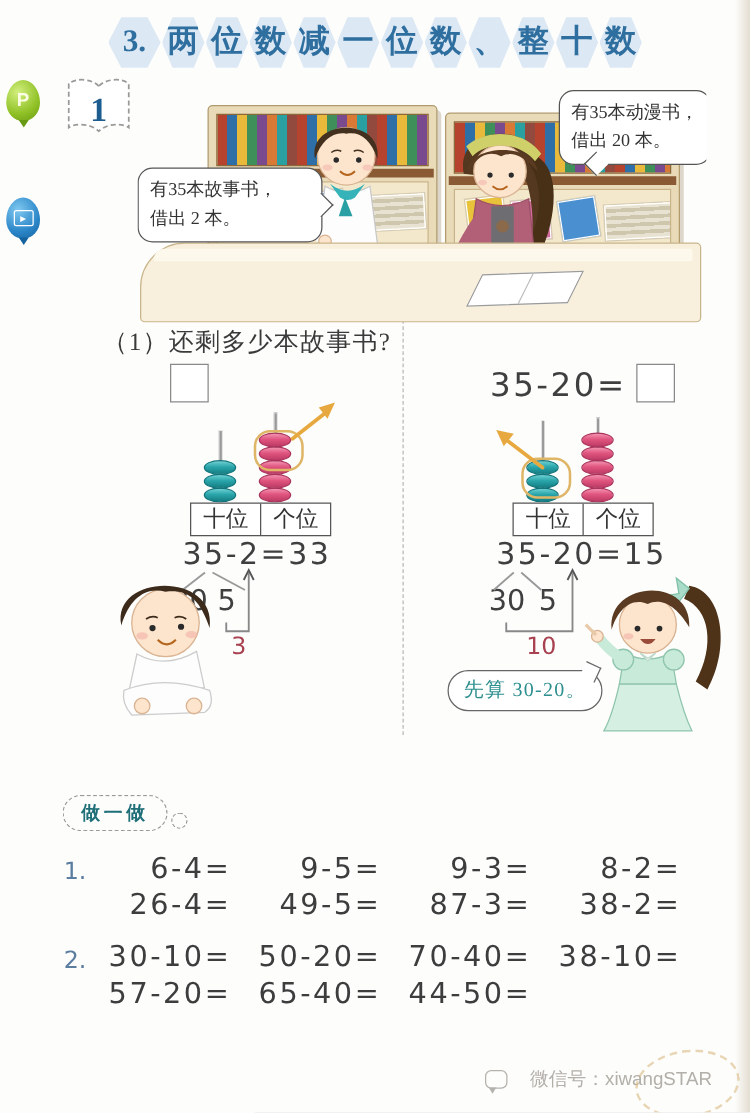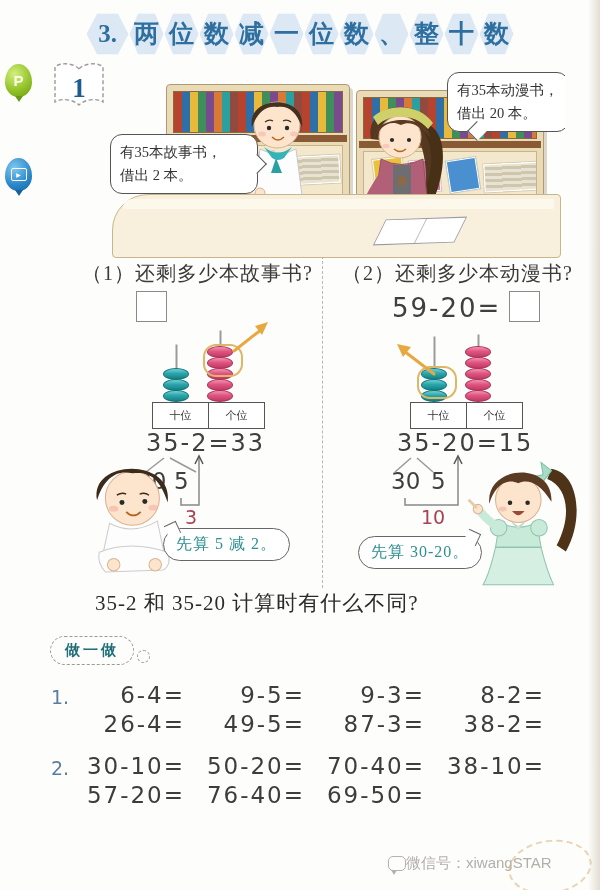--- a/index.html
+++ b/index.html
@@ -67,21 +67,21 @@
   .ansbox{display:inline-block;width:29px;height:29px;border:1.5px solid #8a8a8a;background:#fff;
          vertical-align:-5px;margin-left:8px;}
   .rod{position:absolute;width:3px;background:#9a9a9a;box-shadow:inset 0 0 0 0.5px #fff;}
   .beads{position:absolute;width:26px;}
   .bead{position:absolute;left:0;width:26px;height:12px;border-radius:50%;box-sizing:border-box;}
   .bead.teal{background:linear-gradient(180deg,#6fd0d3,#2aa6ab 45%,#157e83);border:1px solid #11747a;}
   .bead.pink{background:linear-gradient(180deg,#f393b1,#e0557f 45%,#bd3a65);border:1px solid #a9335c;}
   .ring{position:absolute;border:2px solid #dfb566;border-radius:13px;z-index:2;}
   .arrow-svg{position:absolute;z-index:2;}
   .pv{position:absolute;display:flex;background:#fff;border:1.5px solid #555;z-index:1;}
-  .pv span{width:55px;height:25px;line-height:25px;text-align:center;font-size:11px;color:#333;}
+  .pv span{width:55px;height:25px;line-height:25px;text-align:center;font-size:18px;color:#333;}
   .pv span + span{border-left:1.5px solid #555;}
   .solution{position:absolute;font-family:"DejaVu Sans",sans-serif;font-size:24px;color:#3f3f3f;
          letter-spacing:2px;white-space:nowrap;}
   .part{position:absolute;font-family:"DejaVu Sans",sans-serif;font-size:23px;color:#3f3f3f;}
   .step-red{position:absolute;font-family:"DejaVu Sans",sans-serif;font-size:19px;color:#a84250;}
   .decomp-svg{position:absolute;left:0;top:452px;width:600px;height:80px;z-index:1;}
   .hbubble{position:absolute;background:#fff;border:1.5px solid #666;border-radius:17px;
          padding:5px 12px;font-size:16px;color:#2e8f8f;white-space:nowrap;z-index:6;letter-spacing:1px;}
   .htail{position:absolute;width:12px;height:12px;background:#fff;}
   .htail.ul{left:2px;top:-6px;transform:rotate(65deg);border-top:1.5px solid #666;border-left:1.5px solid #666;}
@@ -93,21 +93,21 @@
        border-radius:20px;color:#1f6f78;font-size:15px;font-weight:bold;letter-spacing:3px;}
   .tag::after{content:"";position:absolute;right:-17px;top:13px;width:11px;height:11px;
        border:1.6px dashed #9a9a9a;border-radius:50%;}
   #practice{position:absolute;left:45px;top:682px;width:510px;}
   .pset{position:relative;margin-bottom:16px;}
   .pnum{position:absolute;left:6px;top:4px;font-family:"DejaVu Sans",sans-serif;font-size:19px;color:#5b7da0;}
   .pgrid{display:grid;grid-template-columns:repeat(4,120px);margin-left:20px;row-gap:3px;
        justify-items:end;font-family:"DejaVu Sans",sans-serif;font-size:23px;color:#3d3d3d;letter-spacing:2px;}
 
   
-  .watermark{position:absolute;left:388px;top:854px;display:flex;align-items:center;gap:0;
+  .watermark{position:absolute;left:388px;top:854px;display:flex;align-items:center;gap:18px;
        color:#b3afa9;font-size:15px;font-family:"Liberation Sans",sans-serif;}
   .wicon{width:16px;height:13px;border:1.5px solid #b5b2ad;border-radius:5px;position:relative;}
   .wicon::after{content:"";position:absolute;left:2px;bottom:-5px;width:0;height:0;
        border-left:3px solid transparent;border-right:3px solid transparent;border-top:5px solid #b5b2ad;}
   .stamp{position:absolute;left:508px;top:840px;width:80px;height:50px;border:2px dashed rgba(216,180,120,.55);
        border-radius:50%;transform:rotate(-8deg);}
 </style>
 </head>
 <body>
 
@@ -210,24 +210,23 @@
     <div class="sbubble" style="left:337px;top:2px;width:102px;">
       <span>有35本动漫书，</span><br>
       <span>借出 20 本。</span>
       <span class="tail bottomleft"></span>
     </div>
   </div>
 
   <div class="divider"></div>
 
   <div class="plabel" style="left:82px;top:260px;">（1）还剩多少本故事书?</div>
-  <div class="plabel" style="left:342px;top:260px;">（2）还剩多少本动漫书?</div>
 
   <div class="eqrow" style="left:128px;top:291px;"><span class="ansbox"></span></div>
-  <div class="eqrow" style="left:392px;top:291px;"><span>59-20=</span><span class="ansbox"></span></div>
+  <div class="eqrow" style="left:392px;top:291px;"><span>35-20=</span><span class="ansbox"></span></div>
 
   <div class="rod" style="left:175px;top:344px;height:58px;"></div>
   <div class="rod" style="left:219px;top:330px;height:72px;"></div>
   <div class="beads" style="left:163px;top:369px;height:33px;">
       <div class="bead teal" style="bottom: 0px;"></div>
       <div class="bead teal" style="bottom: 11px;"></div>
       <div class="bead teal" style="bottom: 22px;"></div>
     </div>
   <div class="beads" style="left:207px;top:347px;height:55px;">
       <div class="bead pink" style="bottom: 0px;"></div>
@@ -319,30 +318,25 @@
     <path d="M46,70 L42,94 L86,94 L82,70 Q64,79 46,70 Z" fill="#c8ead9" stroke="#8fc4ad"></path>
     <path d="M42,94 Q36,120 30,130 L98,130 Q92,118 86,94 Z" fill="#d5f0e3" stroke="#8fc4ad"></path>
     <circle cx="45" cy="75" r="8" fill="#c8ead9" stroke="#8fc4ad"></circle>
     <circle cx="84" cy="75" r="8" fill="#c8ead9" stroke="#8fc4ad"></circle>
     <path d="M58,70 l6,6 l6,-6 l-6,4 Z" fill="#fff" stroke="#bcd8cb"></path>
     <path d="M46,76 Q34,68 27,59" stroke="#c8ead9" stroke-width="8" fill="none"></path>
     <circle cx="25" cy="57" r="4.5" fill="#fce4cd" stroke="#d9b392"></circle>
     <line x1="24" y1="56" x2="16" y2="48" stroke="#e8c9a8" stroke-width="2.5"></line>
   </svg>
 
-  <div class="hbubble" style="left:163px;top:528px;">
-    <span class="htail ul"></span>
-    <span>先算 5 减 2。</span>
-  </div>
   <div class="hbubble" style="left:358px;top:536px;">
     <span class="htail ur"></span>
     <span>先算 30-20。</span>
   </div>
 
-  <div class="compare">35-2 和 35-20 计算时有什么不同?</div>
 
   <div class="tag">做一做</div>
   <div id="practice">
       <div class="pset">
         <span class="pnum">1.</span>
         <div class="pgrid">
           <span class="pcell">6-4=</span>
           <span class="pcell">9-5=</span>
           <span class="pcell">9-3=</span>
           <span class="pcell">8-2=</span>
@@ -353,22 +347,22 @@
         </div>
       </div>
       <div class="pset">
         <span class="pnum">2.</span>
         <div class="pgrid">
           <span class="pcell">30-10=</span>
           <span class="pcell">50-20=</span>
           <span class="pcell">70-40=</span>
           <span class="pcell">38-10=</span>
           <span class="pcell">57-20=</span>
-          <span class="pcell">76-40=</span>
-          <span class="pcell">69-50=</span>
+          <span class="pcell">65-40=</span>
+          <span class="pcell">44-50=</span>
         </div>
       </div>
     </div>
 
   <div class="watermark">
     <span class="wicon"></span>
     <span>微信号：xiwangSTAR</span>
   </div>
   <div class="stamp"></div>
 </div>

